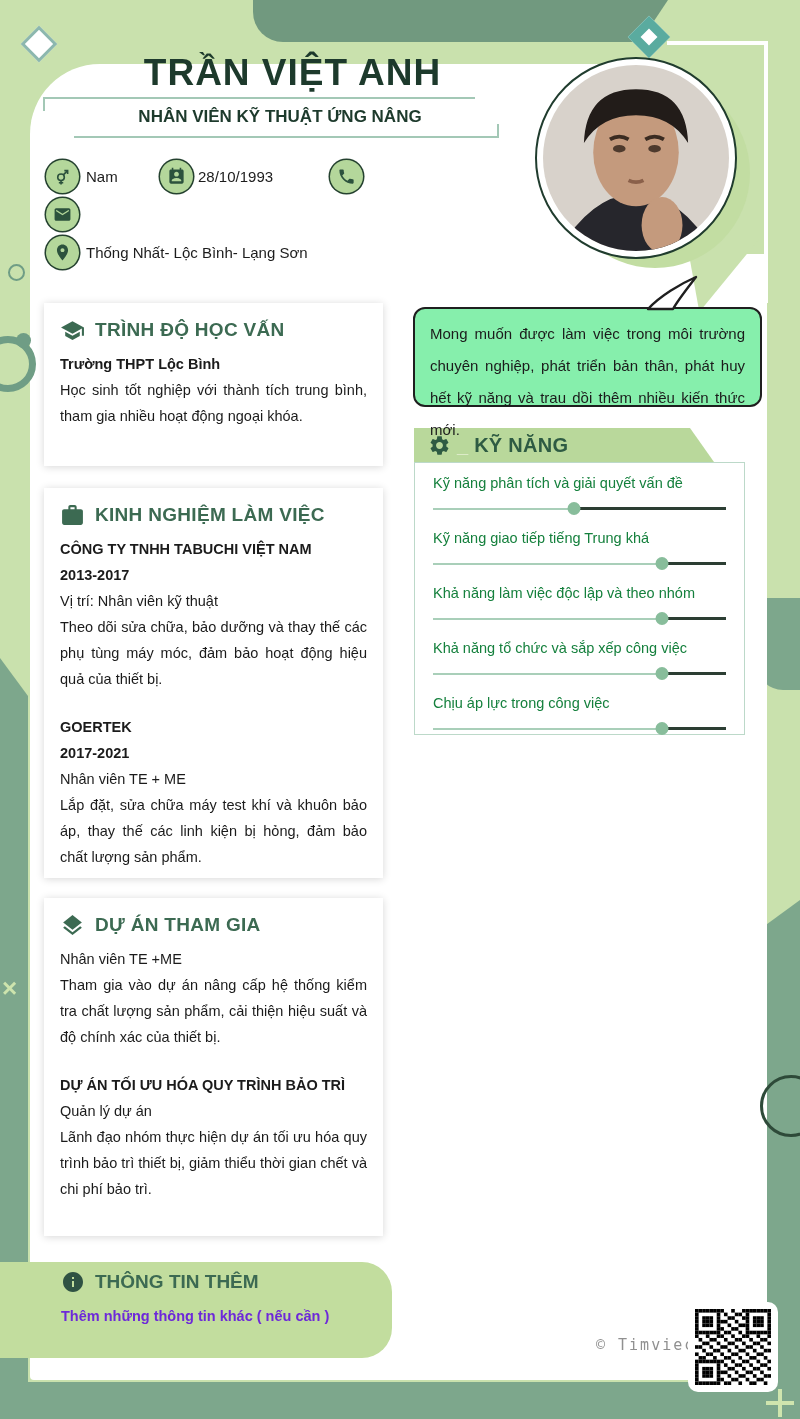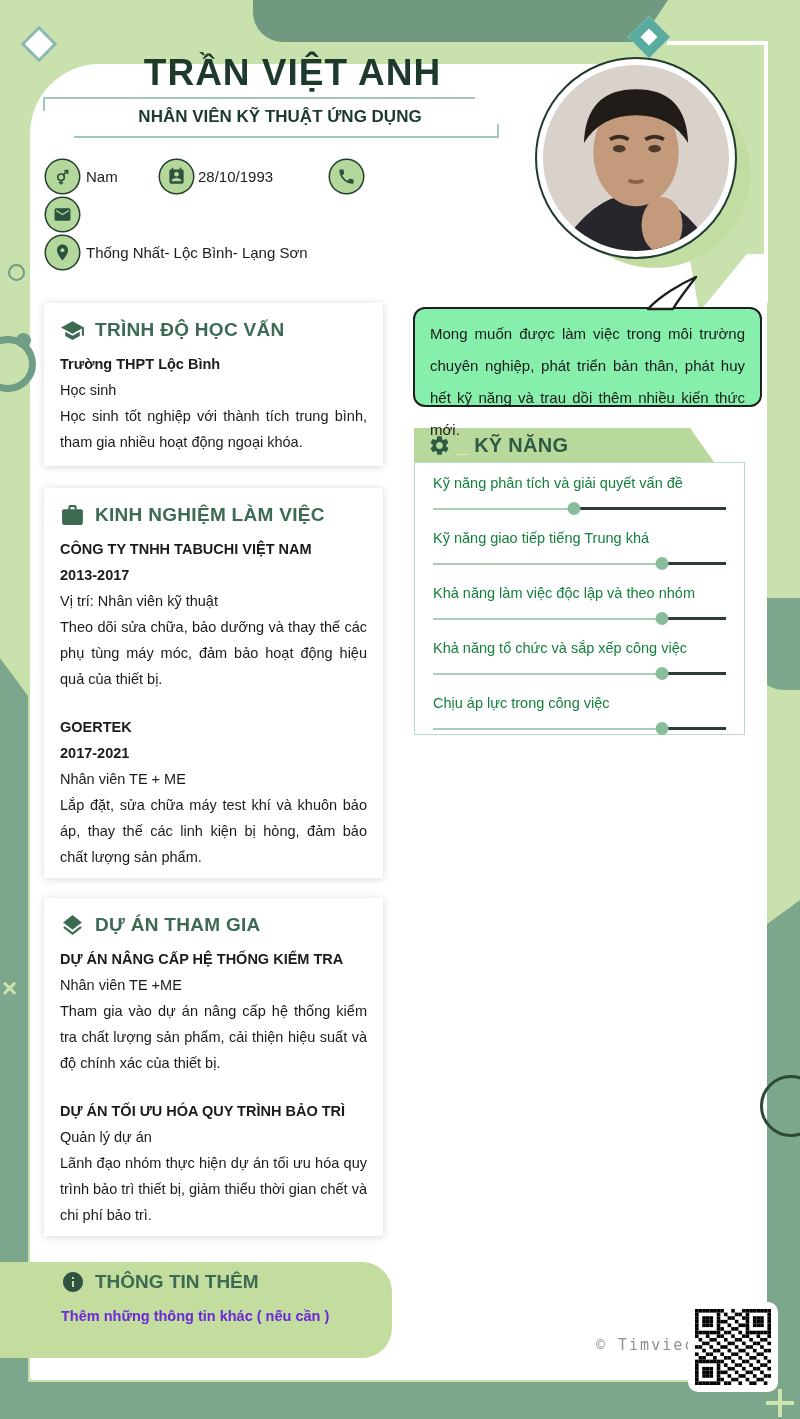--- a/index.html
+++ b/index.html
@@ -137,21 +137,21 @@
   <div class="abs blob-ring"></div>
   <div class="abs blob-dot"></div>
   <div class="abs x-mark">×</div>
   <div class="abs circle-o-right"></div>
   <div class="abs plus-h"></div>
   <div class="abs plus-v"></div>
 
   <div class="abs name">TRẦN VIỆT ANH</div>
   <div class="abs line1"></div>
   <div class="abs tick1"></div>
-  <div class="abs subtitle">NHÂN VIÊN KỸ THUẬT ỨNG DỤNG</div>
+  <div class="abs subtitle">NHÂN VIÊN KỸ THUẬT ỨNG NÂNG</div>
   <div class="abs line2"></div>
   <div class="abs tick2"></div>
 
   <div class="abs badge" style="left:46px;top:160px;">
     <svg viewBox="0 0 24 26">
         <g stroke="#2c523d" stroke-width="2.2" fill="none">
       <circle cx="10" cy="14" r="4.5"></circle>
           <path d="M13.5 10.5 L19 5"></path>
           <path d="M14.5 5 H19 V9.5"></path>
       <path d="M10 18.5 V24"></path>
@@ -208,21 +208,20 @@
   </div>
 
   <div class="abs panel edu-box">
     <div class="sec-title">
       <svg viewBox="0 0 24 24" fill="#3c6a52">
           <path d="M5 13.18v4L12 21l7-3.82v-4L12 17l-7-3.82zM12 3 1 9l11 6 9-4.91V17h2V9L12 3z"></path>
         </svg>
       <span>TRÌNH ĐỘ HỌC VẤN</span>
     </div>
     <p class="bold">Trường THPT Lộc Bình</p>
-    <p>Học sinh</p>
     <p>Học sinh tốt nghiệp với thành tích trung bình, tham gia nhiều hoạt động ngoại khóa.</p>
   </div>
 
   <div class="abs panel exp-box">
     <div class="sec-title">
       <svg viewBox="0 0 24 24" fill="#3c6a52">
           <path d="M20 6h-4V4c0-1.11-.89-2-2-2h-4c-1.11 0-2 .89-2 2v2H4c-1.11 0-2 .89-2 2v11c0 1.11.89 2 2 2h16c1.11 0 2-.89 2-2V8c0-1.11-.89-2-2-2zm-6 0h-4V4h4v2z"></path>
         </svg>
       <span>KINH NGHIỆM LÀM VIỆC</span>
     </div>
@@ -237,21 +236,20 @@
     <p>Lắp đặt, sửa chữa máy test khí và khuôn bảo áp, thay thế các linh kiện bị hỏng, đảm bảo chất lượng sản phẩm.</p>
   </div>
 
   <div class="abs panel proj-box">
     <div class="sec-title">
       <svg viewBox="0 0 24 24" fill="#3c6a52">
           <path d="M11.99 18.54l-7.37-5.73L3 14.07l9 7 9-7-1.63-1.27-7.38 5.74zM12 16l7.36-5.73L21 9l-9-7-9 7 1.63 1.27L12 16z"></path>
         </svg>
       <span>DỰ ÁN THAM GIA</span>
     </div>
-    <p class="bold">DỰ ÁN NÂNG CẤP HỆ THỐNG KIỂM TRA</p>
     <p>Nhân viên TE +ME</p>
     <p>Tham gia vào dự án nâng cấp hệ thống kiểm tra chất lượng sản phẩm, cải thiện hiệu suất và độ chính xác của thiết bị.</p>
     <div class="gap"></div>
     <p class="bold">DỰ ÁN TỐI ƯU HÓA QUY TRÌNH BẢO TRÌ</p>
     <p>Quản lý dự án</p>
     <p>Lãnh đạo nhóm thực hiện dự án tối ưu hóa quy trình bảo trì thiết bị, giảm thiểu thời gian chết và chi phí bảo trì.</p>
   </div>
 
   <div class="abs bubble">
     <span>Mong muốn được làm việc trong môi trường chuyên nghiệp, phát triển bản thân, phát huy hết kỹ năng và trau dồi thêm nhiều kiến thức mới.</span>

